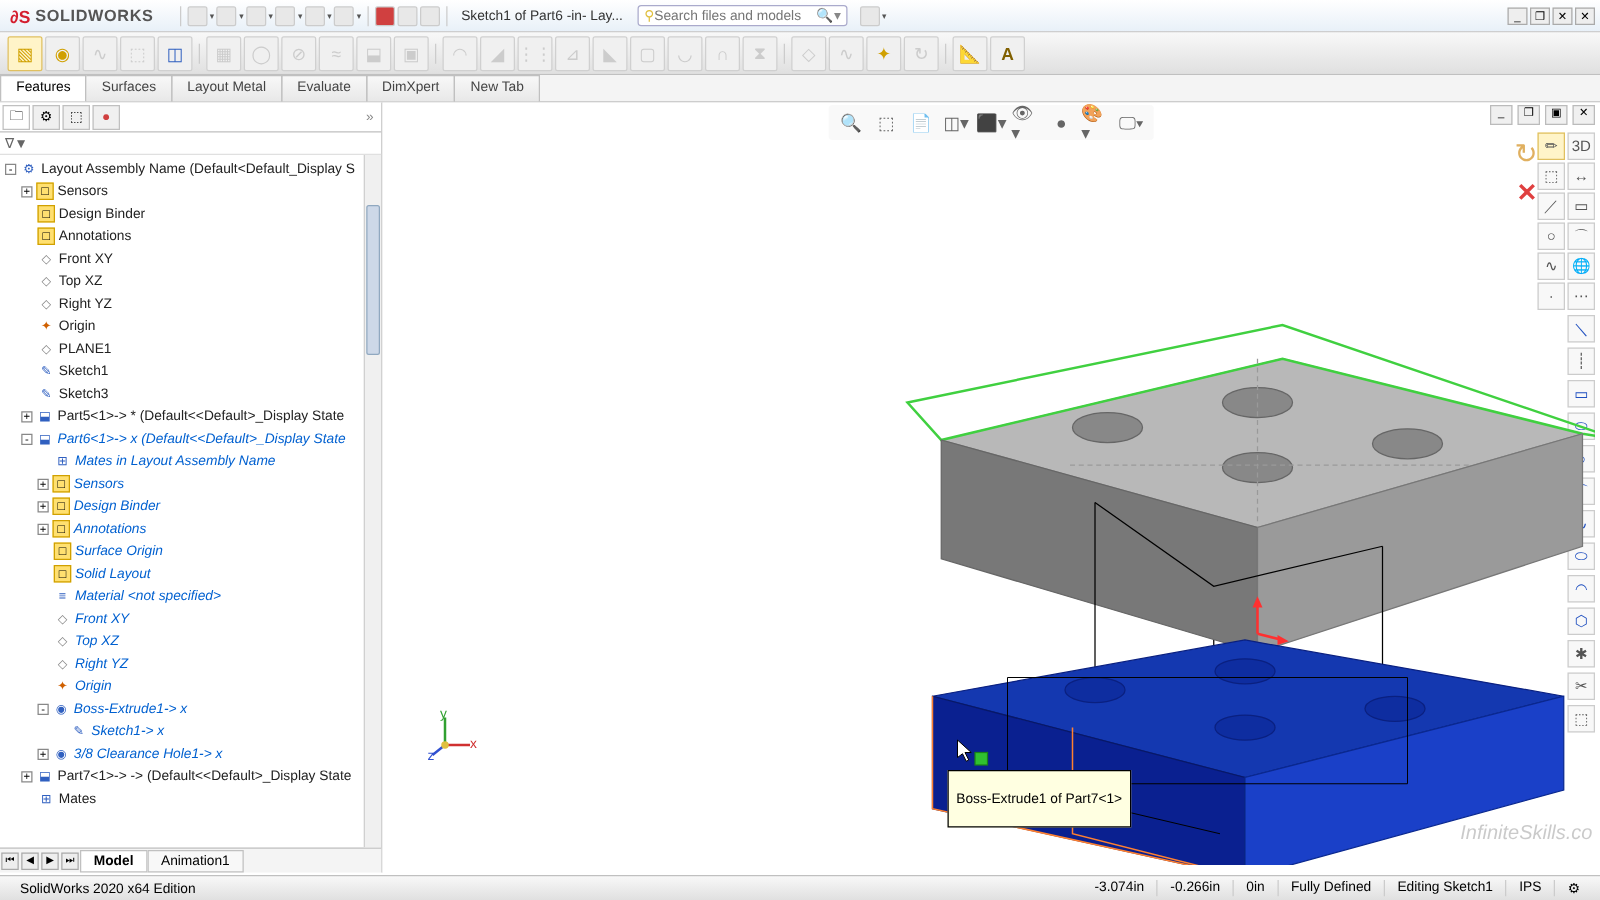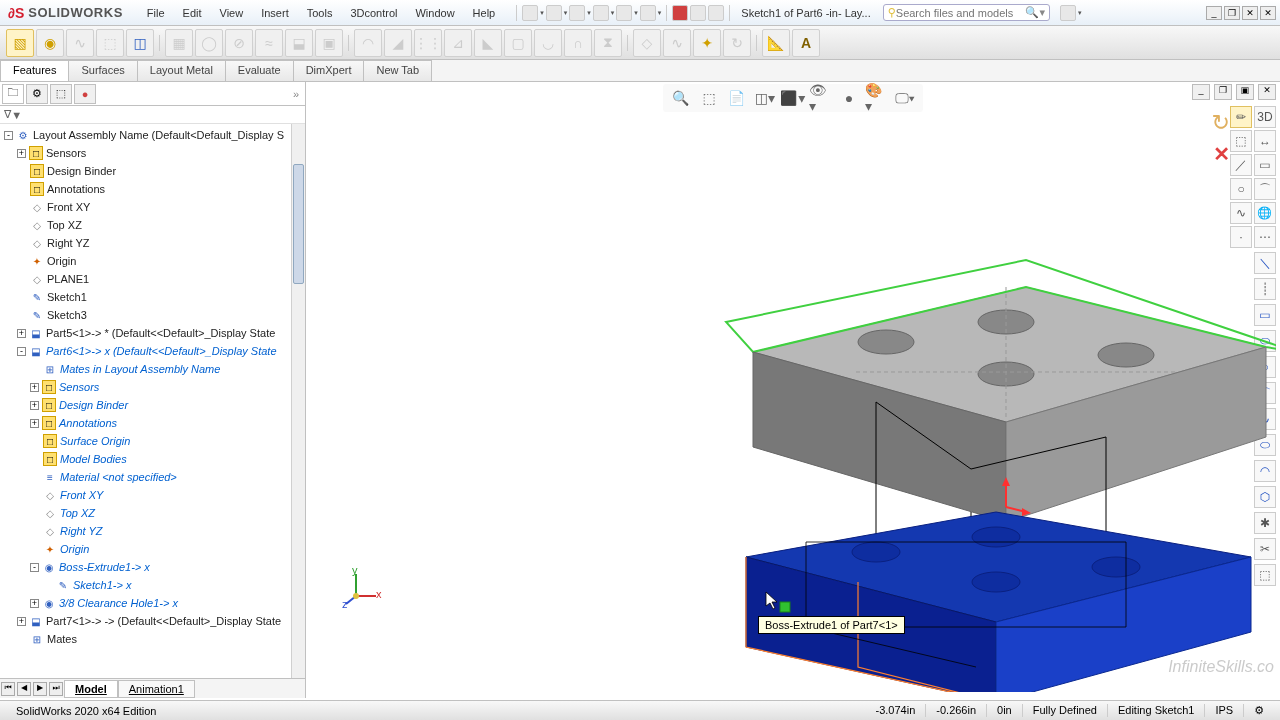--- a/index.html
+++ b/index.html
@@ -48,67 +48,57 @@
 .ticon.pl { color: #888; }
 .ticon.or { color: #d06000; }
 .ticon.bl { color: #3060c0; }
 .tlabel { color: #222; }
 .tlabel.blue { color: #0060d0; font-style: italic; }
 .scroll-v { position: absolute; right: 0; top: 0; bottom: 0; width: 14px; background: #f0f0f0; border-left: 1px solid #d0d0d0; }
 .scroll-thumb { position: absolute; left: 1px; right: 1px; top: 40px; height: 120px; background: #cdd8e8; border: 1px solid #90a8c0; border-radius: 2px; }
 
 .view-tabs-bottom { height: 20px; border-top: 1px solid #c0c0c0; background: #f4f4f4; display: flex; align-items: center; }
 .vbtn { width: 14px; height: 14px; border: 1px solid #aaa; background: #eee; margin: 0 1px; font-size: 8px; text-align: center; }
-.vtab { padding: 2px 10px; border: 1px solid #c0c0c0; background: #f8f8f8; text-decoration: underline; }
+.vtab { padding: 2px 10px; border: 1px solid #c0c0c0; background: #f8f8f8; }
 .vtab.active { background: #fff; font-weight: bold; }
 
 .canvas { flex: 1; position: relative; background: #fff; overflow: hidden; }
 .view-toolbar { position: absolute; top: 2px; left: 50%; transform: translateX(-50%); display: flex; gap: 4px; background: rgba(248,248,248,0.9); padding: 2px 6px; border-radius: 3px; }
 .vtbtn { width: 24px; height: 24px; display: flex; align-items: center; justify-content: center; color: #666; font-size: 14px; }
 .top-right-btns { position: absolute; top: 2px; right: 4px; display: flex; gap: 4px; }
 .trb { width: 18px; height: 16px; border: 1px solid #bbb; background: #f0f0f0; font-size: 9px; text-align: center; }
 
 .right-toolbar { position: absolute; right: 2px; top: 24px; width: 48px; display: flex; flex-wrap: wrap; gap: 2px; }
 .right-toolbar2 { position: absolute; right: 2px; top: 170px; width: 24px; display: flex; flex-direction: column; gap: 4px; }
 .rtb { width: 22px; height: 22px; border: 1px solid #ccc; background: #f8f8f8; display: flex; align-items: center; justify-content: center; font-size: 12px; color: #555; }
 .rtb.active { background: #fff4c8; border-color: #e0c060; }
 
 .red-x { position: absolute; right: 50px; top: 60px; color: #e04040; font-size: 20px; font-weight: bold; }
 .pan-icon { position: absolute; right: 50px; top: 28px; color: #e0b060; font-size: 22px; }
 
 .triad { position: absolute; left: 36px; bottom: 90px; width: 40px; height: 40px; }
 
-.tooltip-box { position: absolute; background: #ffffe1; border: 1px solid #000; padding: 2px 6px; font-size: 11px; }
+.tooltip-box { position: absolute; background: #ffffe1; border: 1px solid #000; padding: 16px 6px; font-size: 11px; }
 
 svg.model { position: absolute; top: 30px; left: 0; }
 
 .status-bar { position: absolute; bottom: 0; left: 0; right: 0; height: 20px; background: linear-gradient(#f8f8f8,#e0e0e0); border-top: 1px solid #c0c0c0; display: flex; align-items: center; padding: 0 6px; }
 .status-bar .st { padding: 0 10px; border-left: 1px solid #ccc; }
 .status-bar .st:first-child { border: none; }
 .st-right { margin-left: auto; display: flex; }
 
 .watermark { position: absolute; right: 6px; bottom: 22px; font-size: 16px; color: rgba(80,80,80,0.3); font-family: Arial; font-style: italic; }
 </style>
 </head>
 <body>
 
 <div class="title-bar">
   <div class="app-logo">
     <span class="sw-icon">∂S</span>
     <span class="sw-name">SOLIDWORKS</span>
-  </div>
-  <div class="menu-bar">
-    <span class="menu-item">File</span>
-    <span class="menu-item">Edit</span>
-    <span class="menu-item">View</span>
-    <span class="menu-item">Insert</span>
-    <span class="menu-item">Tools</span>
-    <span class="menu-item">3Dcontrol</span>
-    <span class="menu-item">Window</span>
-    <span class="menu-item">Help</span>
   </div>
   <div class="quick-bar">
     <span class="sep"></span>
     <span class="qbtn"></span>
       <span style="font-size:7px;color:#555">▾</span>
     <span class="qbtn"></span>
       <span style="font-size:7px;color:#555">▾</span>
     <span class="qbtn"></span>
       <span style="font-size:7px;color:#555">▾</span>
     <span class="qbtn"></span>
@@ -309,21 +299,21 @@
             <span class="spacer"></span>
             <span class="spacer"></span>
             <span class="ticon yel">□</span>
             <span class="tlabel blue">Surface Origin</span>
           </div>
           <div class="trow">
             <span class="spacer"></span>
             <span class="spacer"></span>
             <span class="spacer"></span>
             <span class="ticon yel">□</span>
-            <span class="tlabel blue">Model Bodies</span>
+            <span class="tlabel blue">Solid Layout</span>
           </div>
           <div class="trow">
             <span class="spacer"></span>
             <span class="spacer"></span>
             <span class="spacer"></span>
             <span class="ticon bl">≡</span>
             <span class="tlabel blue">Material &lt;not specified&gt;</span>
           </div>
           <div class="trow">
             <span class="spacer"></span>

